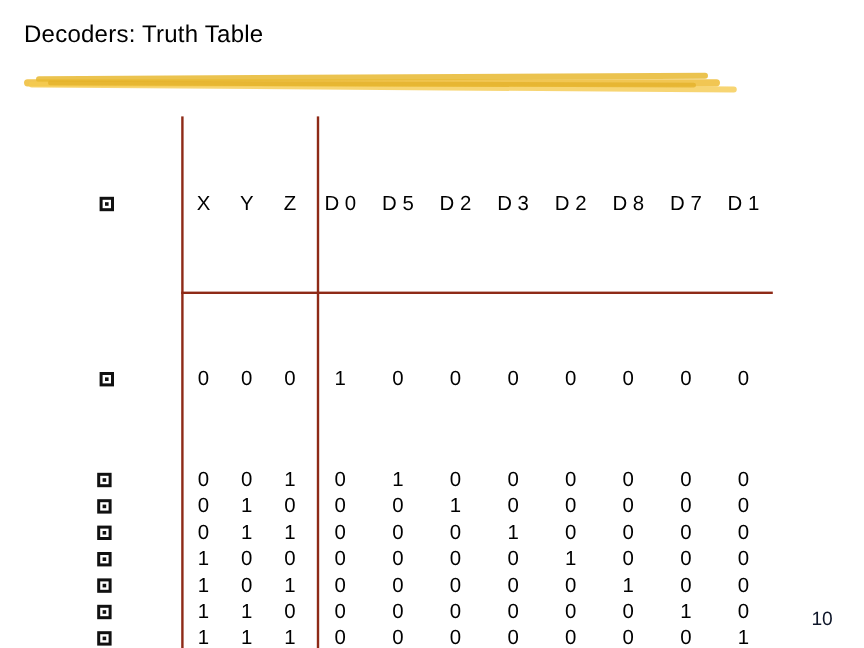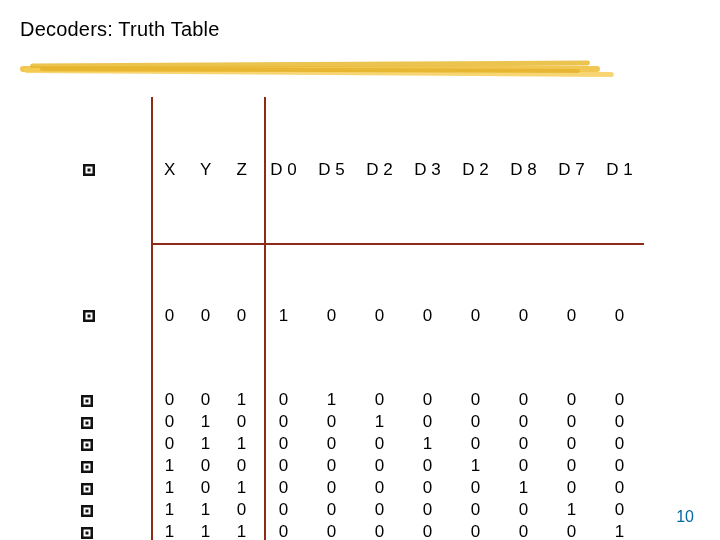--- a/index.html
+++ b/index.html
@@ -82,21 +82,21 @@
   }
   .v1 { top: 0; width: 2px; height: 200px; }
   .v2 { top: 0; width: 2px; height: 200px; }
   .hrule { height: 2px; }
 
   .page-num {
     position: absolute;
     right: 26px;
     bottom: 14px;
     font-size: 16px;
-    color: #0369a1;
+    color: #0f172a;
   }
 </style>
 </head>
 <body>
 
 <div class="slide">
 
   <div class="title-wrap">
     <div class="title">Decoders: Truth Table</div>
     <div class="title-underline">

